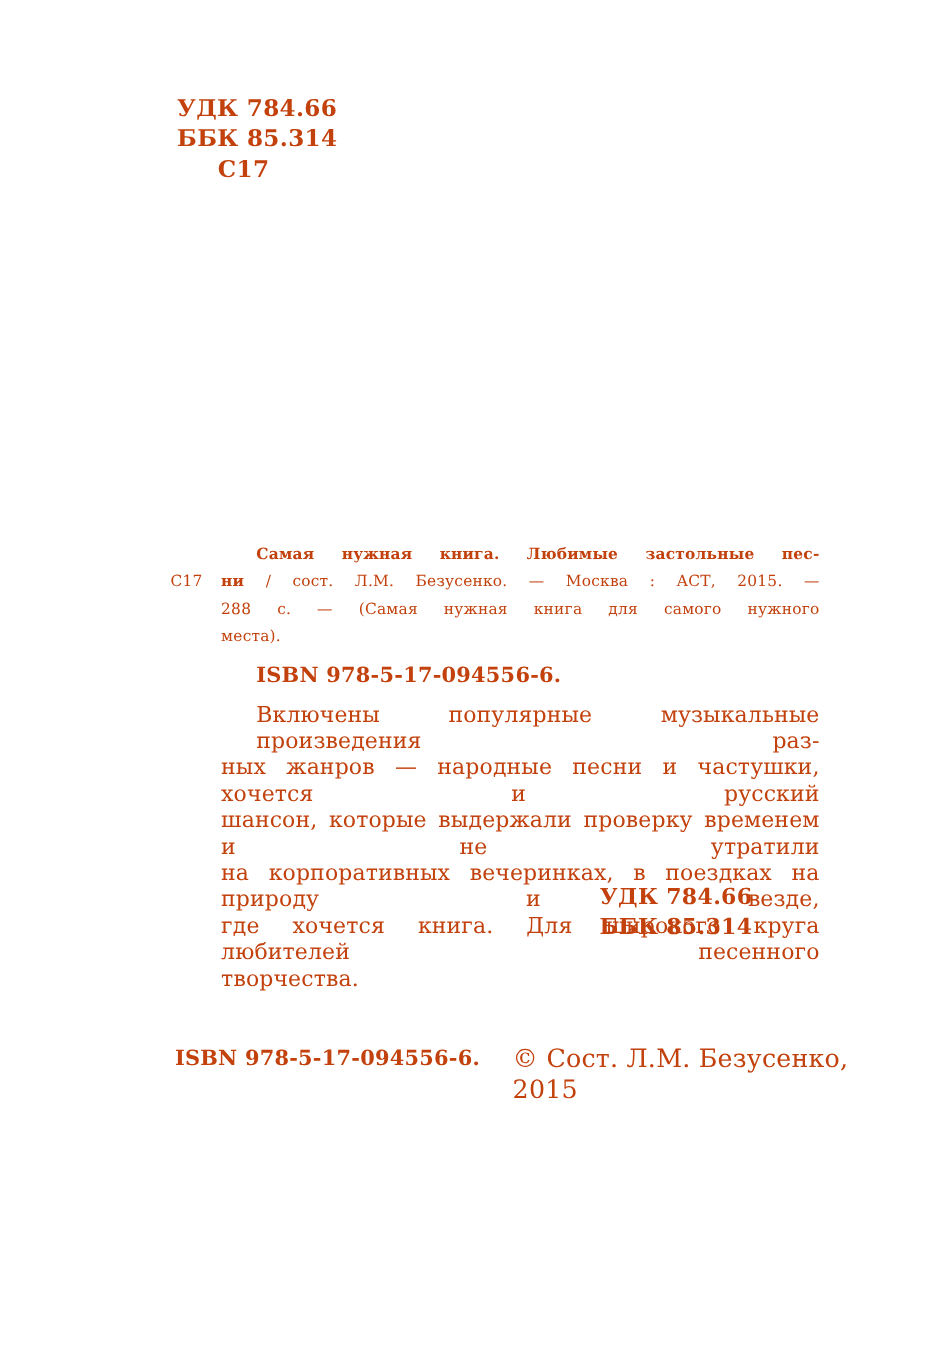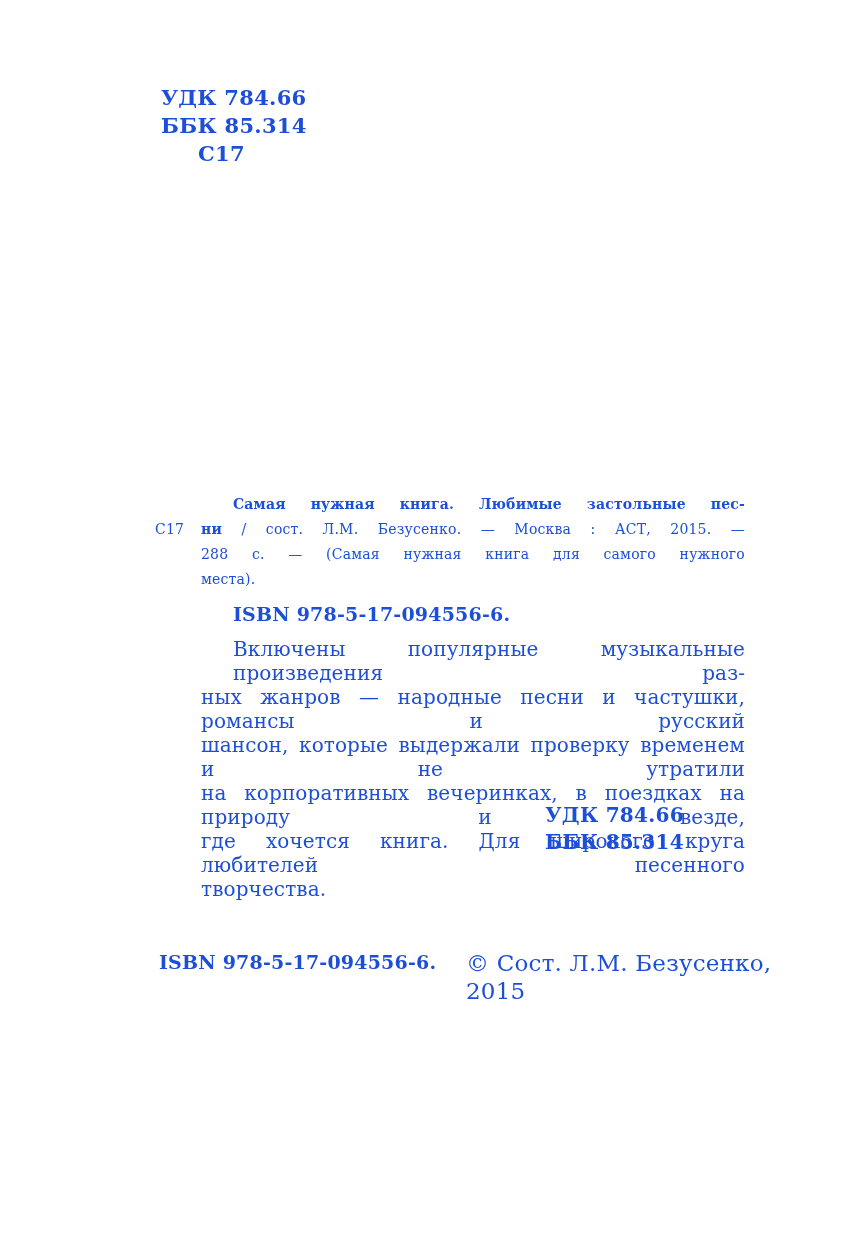--- a/index.html
+++ b/index.html
@@ -5,21 +5,21 @@
   html, body {
     margin: 0;
     padding: 0;
     background: #ffffff;
   }
   .page {
     position: relative;
     width: 784px;
     height: 1241px;
     background: #ffffff;
-    color: #1d4ed8;
+    color: #c2410c;
     font-family: "DejaVu Serif", "Liberation Serif", serif;
     overflow: hidden;
   }
   .bold { font-weight: bold; }
 
   
   .top-codes {
     position: absolute;
     left: 161px;
     top: 84px;
@@ -132,21 +132,21 @@
       <span>/ сост. Л.М. Безусенко. — Москва : АСТ, 2015. —</span>
     </div>
     <div class="jst">288 с. — (Самая нужная книга для самого нужного</div>
     <div>места).</div>
   </div>
 
   <div class="isbn-line">ISBN 978-5-17-094556-6.</div>
 
   <div class="annotation">
     <div class="first jst">Включены популярные музыкальные произведения раз-</div>
-    <div class="jst">ных жанров — народные песни и частушки, романсы и русский</div>
+    <div class="jst">ных жанров — народные песни и частушки, хочется и русский</div>
     <div class="jst">шансон, которые выдержали проверку временем и не утратили</div>
     <div class="jst">на корпоративных вечеринках, в поездках на природу и везде,</div>
     <div class="jst">где хочется книга. Для широкого круга любителей песенного</div>
     <div>творчества.</div>
   </div>
 
   <div class="codes-right">
     <div>УДК 784.66</div>
     <div>ББК 85.314</div>
   </div>

